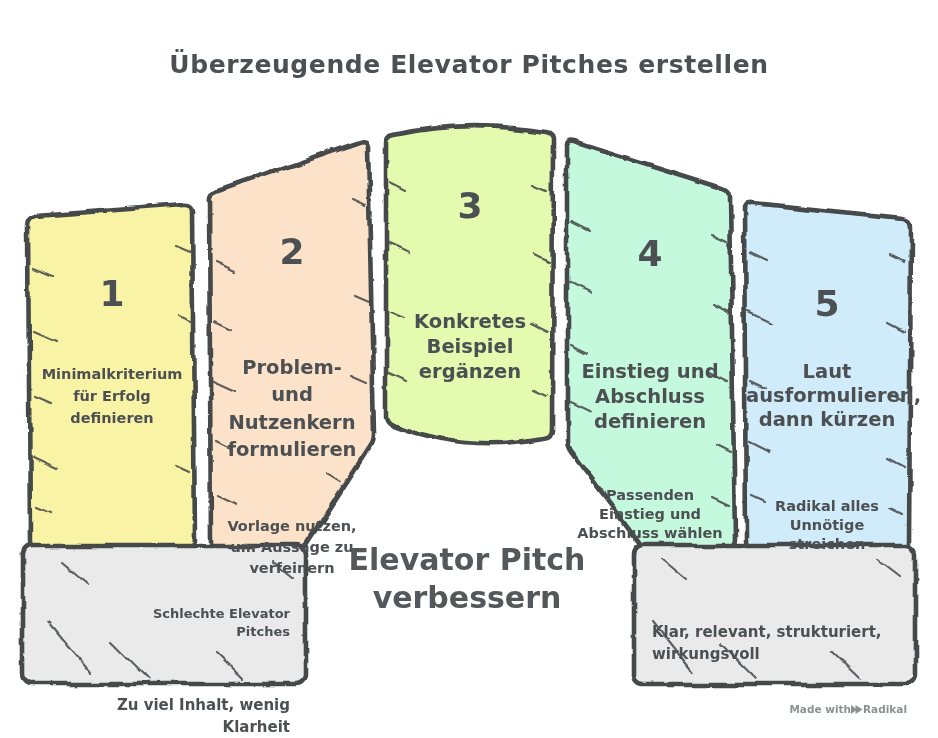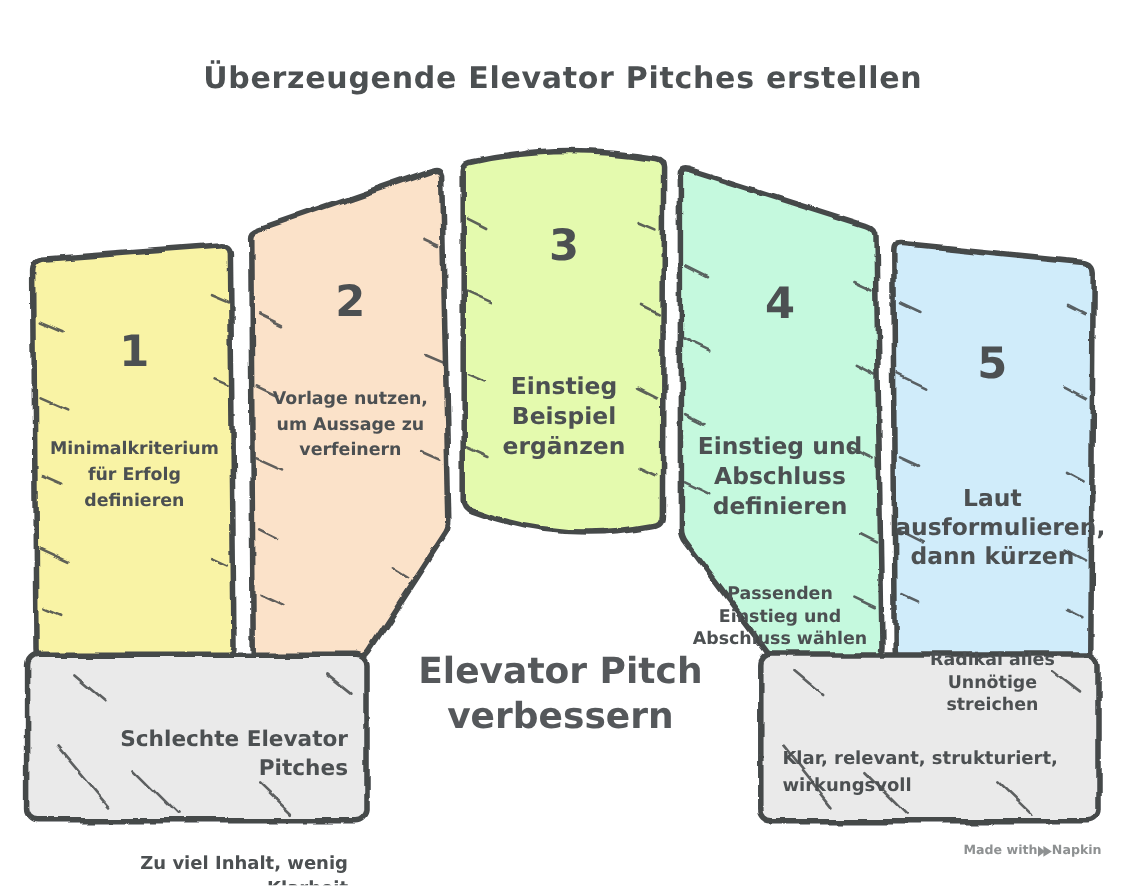--- a/index.html
+++ b/index.html
@@ -19,29 +19,29 @@
   .pt2{left:212px;top:196px;width:160px;}
   .pt2 .t{margin-top:46px;line-height:1.4;}
   .pt2 .s{margin-top:15px;}
   .pt3{left:388px;top:150px;width:164px;}
   .pt3 .t{margin-top:48px;line-height:1.27;}
   .pt3 .s{margin-top:14px;line-height:1.3;}
   .pt4{left:570px;top:198px;width:160px;}
   .pt4 .t{margin-top:50px;line-height:1.27;}
   .pt4 .s{margin-top:14px;line-height:1.3;}
   .pt5{left:746px;top:248px;width:162px;}
-  .pt5 .t{margin-top:44px;line-height:1.22;}
+  .pt5 .t{line-height:1.22;}
   .pt5 .s{margin-top:28px;line-height:1.3;}
   .center-label{left:302px;top:541px;width:330px;font-size:30px;line-height:1.25;color:#55585B;}
-  .box-txt .t{font-size:18px;line-height:1.35;margin:0;}
+  .box-txt .t{font-size:13px;line-height:1.35;margin:0;}
   .box-txt .s{font-size:15px;margin-top:17px;line-height:1.45;}
   .bt-left{left:38px;top:567px;width:252px;text-align:right;}
   .bt-right{left:652px;top:567px;width:254px;text-align:left;}
   .watermark{
-    position:absolute;right:20px;top:703px;display:flex;align-items:flex-end;gap:0;
+    position:absolute;right:31px;top:703px;display:flex;align-items:flex-end;gap:0;
     font-size:10.5px;color:#8E9192;white-space:nowrap;
   }
 </style>
 </head>
 <body>
 
 <div class="stage">
 
   <svg class="canvas" width="938" height="738" viewBox="0 0 938 738">
     <defs>
@@ -126,28 +126,32 @@
 
   <div class="txt pt1">
     <div class="num">1</div>
     <div class="s">Minimalkriterium
 für Erfolg
 definieren</div>
   </div>
 
   <div class="txt pt2">
     <div class="num">2</div>
+    <div class="t">Problem-
+und
+Nutzenkern
+formulieren</div>
     <div class="s">Vorlage nutzen,
 um Aussage zu
 verfeinern</div>
   </div>
 
   <div class="txt pt3">
     <div class="num">3</div>
-    <div class="t">Einstieg
+    <div class="t">Konkretes
 Beispiel
 ergänzen</div>
   </div>
 
   <div class="txt pt4">
     <div class="num">4</div>
     <div class="t">Einstieg und
 Abschluss
 definieren</div>
     <div class="s">Passenden
@@ -179,16 +183,16 @@
     <div class="s">Klar, relevant, strukturiert,
 wirkungsvoll</div>
   </div>
 
   <div class="watermark">
     <span>Made with</span>
     <svg width="12" height="11" viewBox="0 0 12 11">
       <path d="M0,1 L6,5.5 L0,10 Z" fill="#8E9192"></path>
       <path d="M4.5,1 L11.5,5.5 L4.5,10 Z" fill="#8E9192"></path>
     </svg>
-    <span>Napkin</span>
+    <span>Radikal</span>
   </div>
 
 </div>
 
 </body></html>

